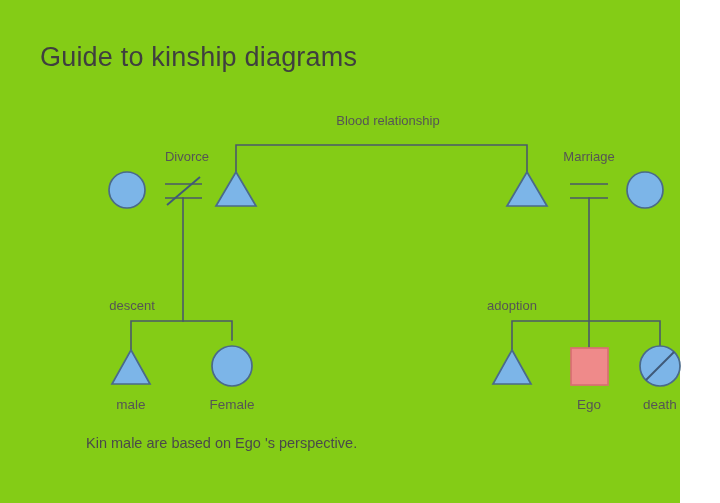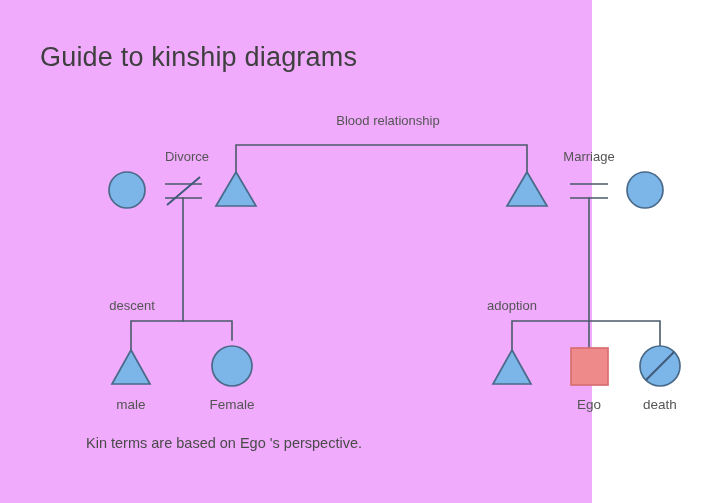--- a/index.html
+++ b/index.html
@@ -11,23 +11,23 @@
   body {
     width: 720px;
     height: 503px;
     overflow: hidden;
     font-family: "Liberation Sans", sans-serif;
     color: #3c3c3c;
     position: relative;
   }
   #page {
     position: relative;
-    width: 592px;
+    width: 680px;
     height: 503px;
-    background: #f0abfc;
+    background: #84cc16;
   }
   .page-title {
     position: absolute;
     left: 40px;
     top: 42px;
     font-size: 27px;
     font-weight: 400;
     letter-spacing: 0.2px;
     color: #3f3f3f;
     white-space: nowrap;
@@ -163,15 +163,15 @@
     </g>
 
     <g>
       <circle class="shape-blue" cx="660" cy="366" r="20"></circle>
       <line class="slash" x1="646" y1="380" x2="674" y2="352"></line>
       <text class="lbl-node" x="660" y="409" text-anchor="middle">death</text>
     </g>
 
   </svg>
 
-  <div class="caption">Kin terms are based on Ego 's perspective.</div>
+  <div class="caption">Kin male are based on Ego 's perspective.</div>
 
 </div>
 
 </body></html>

